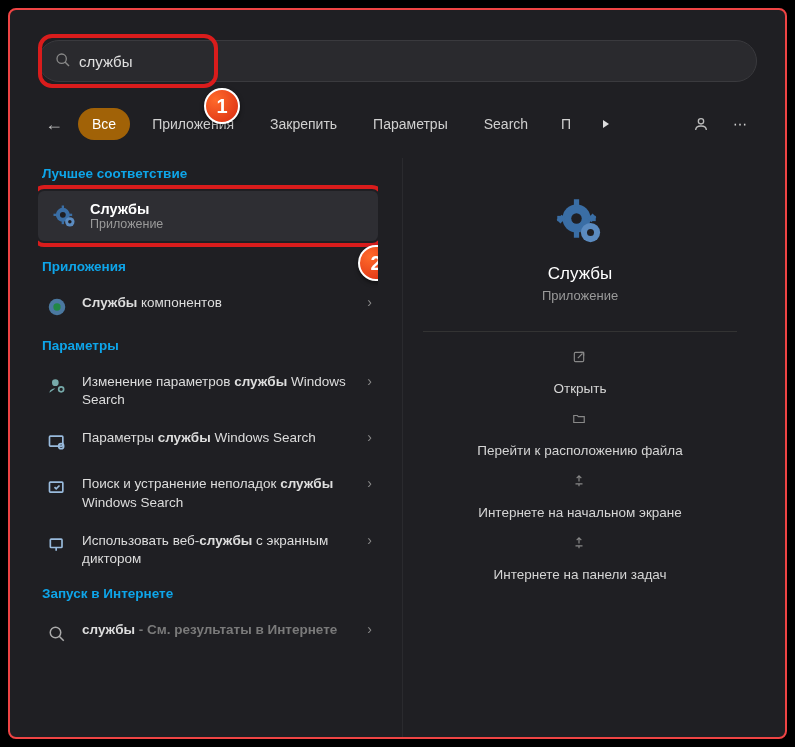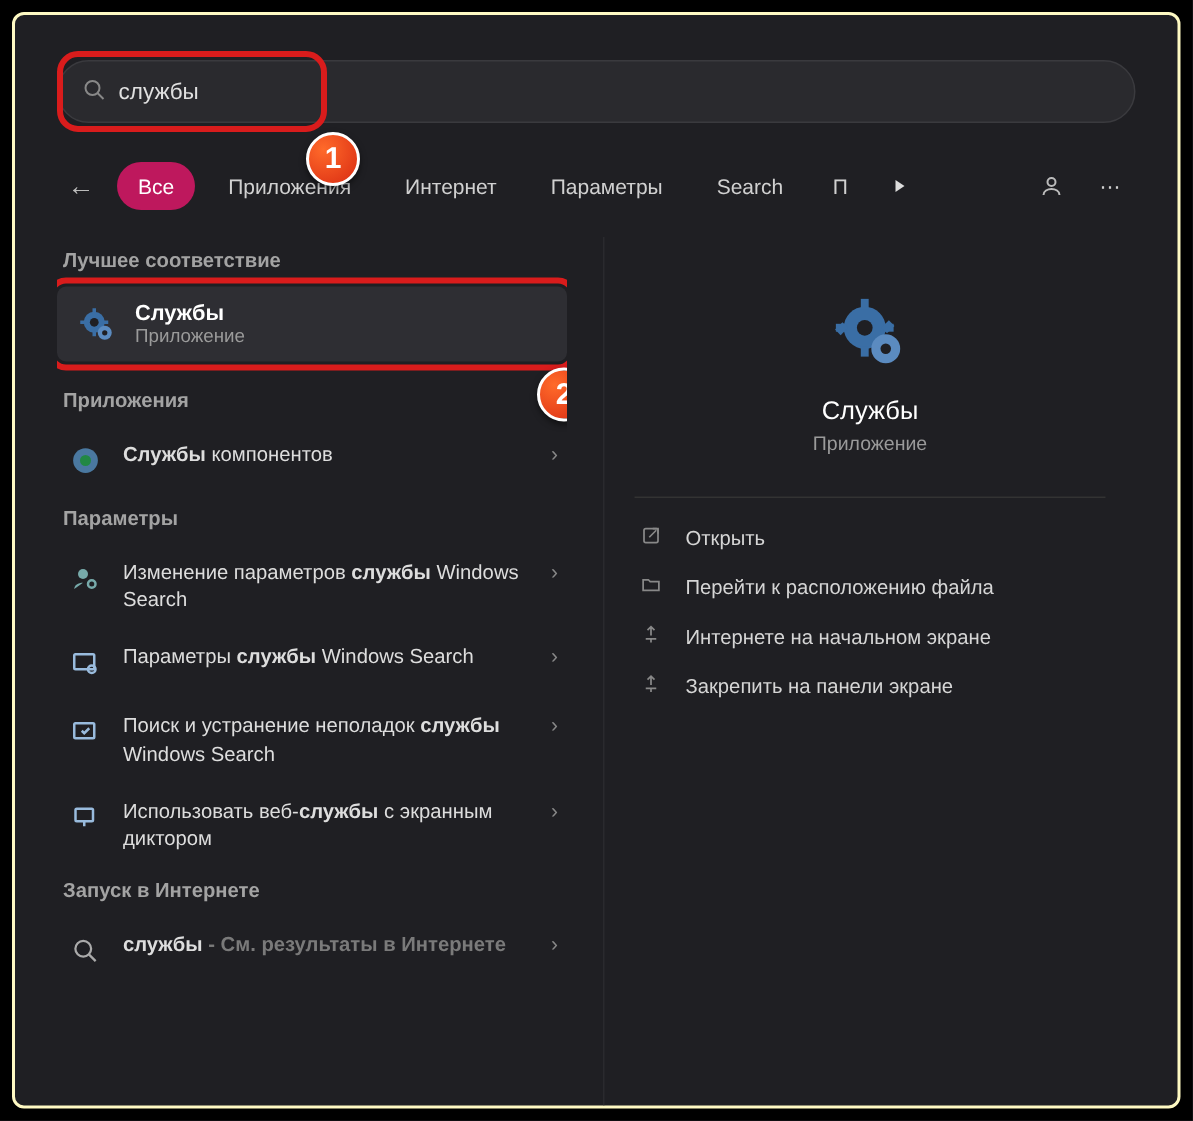--- a/index.html
+++ b/index.html
@@ -7,21 +7,21 @@
   body {
     background: #000;
     font-family: "Segoe UI", Arial, sans-serif;
     color: #e8e8e8;
     font-size: 14px;
     position: relative;
   }
   .frame {
     position: absolute;
     left: 8px; top: 8px; right: 8px; bottom: 8px;
-    border: 2px solid #fef9c3;
+    border: 2px solid #ef4444;
     border-radius: 8px;
     background: #1f1f23;
     overflow: hidden;
   }
   .search-row {
     position: absolute;
     left: 28px; top: 30px; right: 28px;
     height: 42px;
     display: flex;
     align-items: center;
@@ -86,30 +86,30 @@
   .tab {
     height: 32px;
     padding: 0 14px;
     display: flex; align-items: center;
     color: #d0d0d0;
     font-size: 14px;
     border-radius: 16px;
     cursor: pointer;
     white-space: nowrap;
   }
-  .tab.active { background: #be185d; color: #fff; }
+  .tab.active { background: #a16207; color: #fff; }
   .tab.narrow { padding: 0 8px; width: 32px; justify-content: center; }
   .tabs-right { margin-left: auto; display: flex; gap: 8px; }
   .left-panel {
     position: absolute;
     left: 28px; top: 148px; width: 340px; bottom: 0;
     overflow: hidden;
   }
   .section-title {
-    color: #a3a3a3; font-size: 13.5px; font-weight: 600;
+    color: #0ea5e9; font-size: 13.5px; font-weight: 600;
     margin: 8px 0 10px 4px;
   }
   .best-match {
     position: relative;
     background: #2e2e33;
     border-radius: 6px;
     padding: 10px 12px;
     display: flex; align-items: center;
     gap: 12px;
     margin-bottom: 18px;
@@ -165,20 +165,21 @@
     display: block;
   }
   .preview-title { text-align: center; color: #fff; font-size: 17px; font-weight: 500; }
   .preview-sub { text-align: center; color: #9a9a9a; font-size: 13px; margin-top: 4px; }
   .divider { height: 1px; background: #333; margin: 28px 20px 10px; }
   .action {
     display: flex; align-items: center; gap: 14px;
     padding: 8px 24px;
     color: #d5d5d5; font-size: 13.5px;
     cursor: pointer;
+    flex-direction: column;
   }
   .action .aicon { width: 16px; color: #888; }
   b { font-weight: 700; }
 </style>
 </head>
 <body>
 
 <div class="frame">
 
   <div class="search-row">
@@ -192,21 +193,21 @@
       <input type="text" value="службы" style="">
     </div>
   </div>
   <div class="search-highlight"></div>
   <div class="badge1">1</div>
 
   <div class="tabs-row">
     <div class="back-btn">←</div>
     <div class="tab active">Все</div>
     <div class="tab">Приложения</div>
-    <div class="tab">Интернет</div>
+    <div class="tab">Закрепить</div>
     <div class="tab">Параметры</div>
     <div class="tab">Search</div>
     <div class="tab narrow">П</div>
     <div class="tab narrow">
       <svg width="10" height="10" viewBox="0 0 10 10" fill="#ddd">
           <polygon points="2,1 8,5 2,9"></polygon>
         </svg>
     </div>
     <div class="tabs-right">
       <div class="tab narrow">
@@ -362,17 +363,17 @@
           </svg>
       </span>
       <span>Интернете на начальном экране</span>
     </div>
     <div class="action">
       <span class="aicon">
         <svg width="14" height="14" viewBox="0 0 24 24" fill="none" stroke="currentColor" stroke-width="2">
             <path d="M12 3v10M8 7l4-4 4 4M6 17h12M12 17v4"></path>
           </svg>
       </span>
-      <span>Закрепить на панели экране</span>
+      <span>Интернете на панели задач</span>
     </div>
   </div>
 
 </div>
 
 </body></html>

